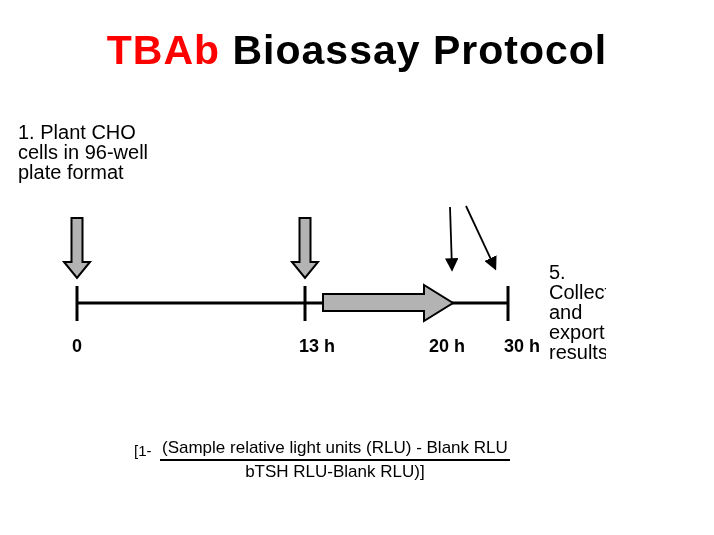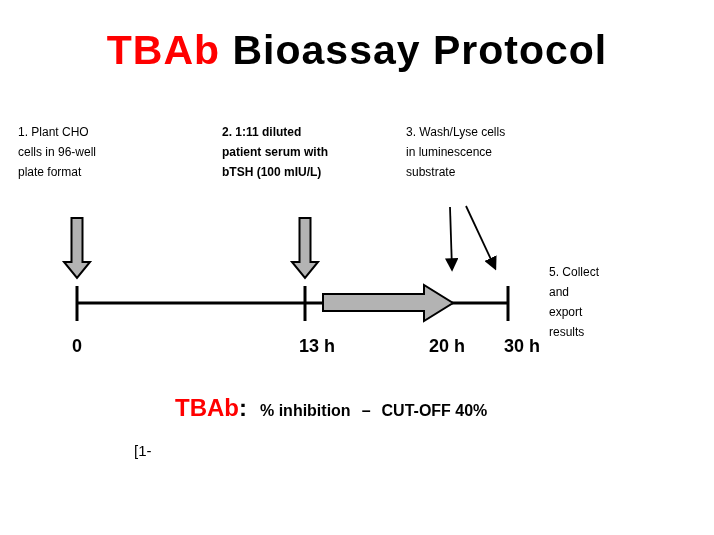--- a/index.html
+++ b/index.html
@@ -21,21 +21,21 @@
     font-size: 41px;
     font-weight: bold;
     letter-spacing: 1px;
     line-height: 48px;
     white-space: nowrap;
   }
   .title-red { color: #ff0000; }
   .step {
     position: absolute;
     white-space: pre-line;
-    font-size: 12px;
+    font-size: 20px;
     line-height: 20px;
   }
   .step-1 { left: 18px;  top: 122px; }
   .step-2 { left: 222px; top: 122px; font-weight: bold; }
   .step-3 { left: 406px; top: 122px; }
   .step-4 { left: 549px; top: 187px; }
   .step-5 { left: 549px; top: 262px; }
   .diagram {
     position: absolute;
     left: 0; top: 0;
@@ -93,26 +93,20 @@
 </head>
 <body>
 
 <div class="slide">
 
   <h1 class="title"><span class="title-red">TBAb</span><span> Bioassay Protocol</span></h1>
 
   <div class="step step-1">1. Plant CHO
 cells in 96-well
 plate format</div>
-  <div class="step step-2">2. 1:11 diluted
-patient serum with
-bTSH (100 mIU/L)</div>
-  <div class="step step-3">3. Wash/Lyse cells
-in luminescence
-substrate</div>
   <div class="step step-5">5. Collect and
 export results</div>
 
   <svg class="diagram" width="714" height="535" viewBox="0 0 714 535" aria-hidden="true">
     <defs>
       <marker id="ah" viewBox="0 0 10 10" refX="8" refY="5" markerWidth="7.5" markerHeight="7.5" orient="auto">
         <path d="M0,0 L10,5 L0,10 z" fill="#000"></path>
       </marker>
     </defs>
 
@@ -129,19 +123,22 @@
     <line x1="508" y1="286" x2="508" y2="321" stroke="#000" stroke-width="3"></line>
 
     <polygon stroke="#000" stroke-width="2" points="323,294 424,294 424,285 453,303 424,321 424,311 323,311" fill="#b3b3b3"></polygon>
   </svg>
 
   <div class="tlabel tlabel-0">0</div>
   <div class="tlabel tlabel-16">13 h</div>
   <div class="tlabel tlabel-19">20 h</div>
   <div class="tlabel tlabel-20">30 h</div>
 
-  <div class="formula-line1"><span class="f-name">TBAb</span><span class="f-colon">:</span><span class="f-inh">% inhibition</span><span class="f-dash">–</span><span class="f-cut">CUT-OFF 40%</span></div>
 
   <div class="f-prefix">[1-</div>
+  <div class="fraction">
+    <div class="num">(Sample relative light units (RLU) - Blank RLU</div>
+    <div class="den">bTSH RLU-Blank RLU)]</div>
+  </div>
 
   <div class="page-number">8</div>
 
 </div>
 
 </body></html>

